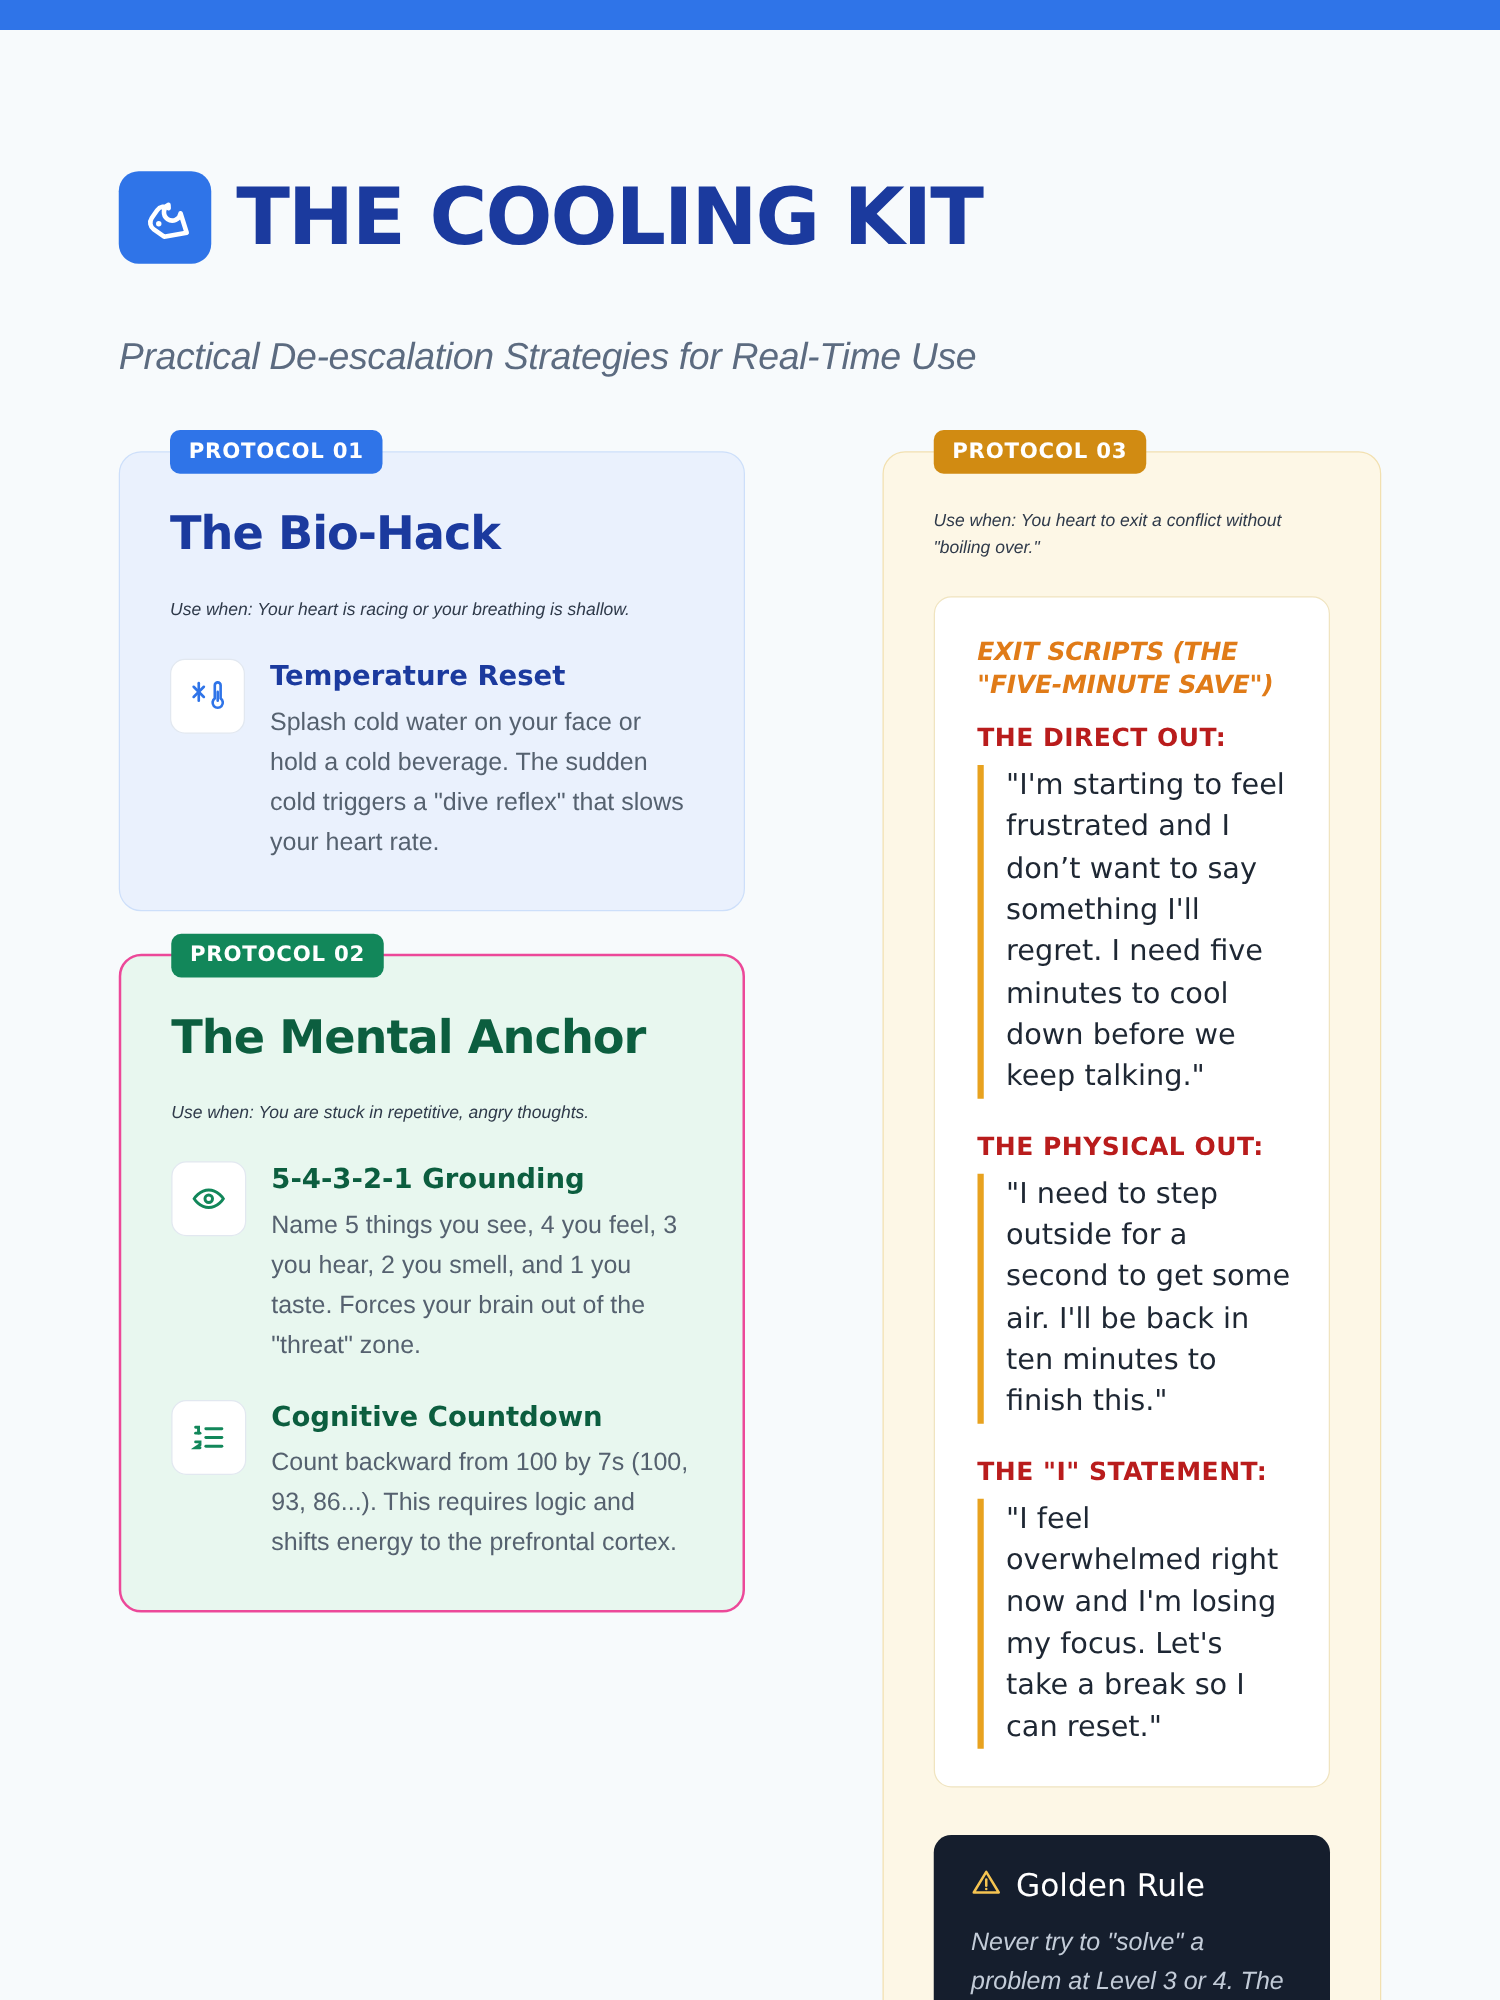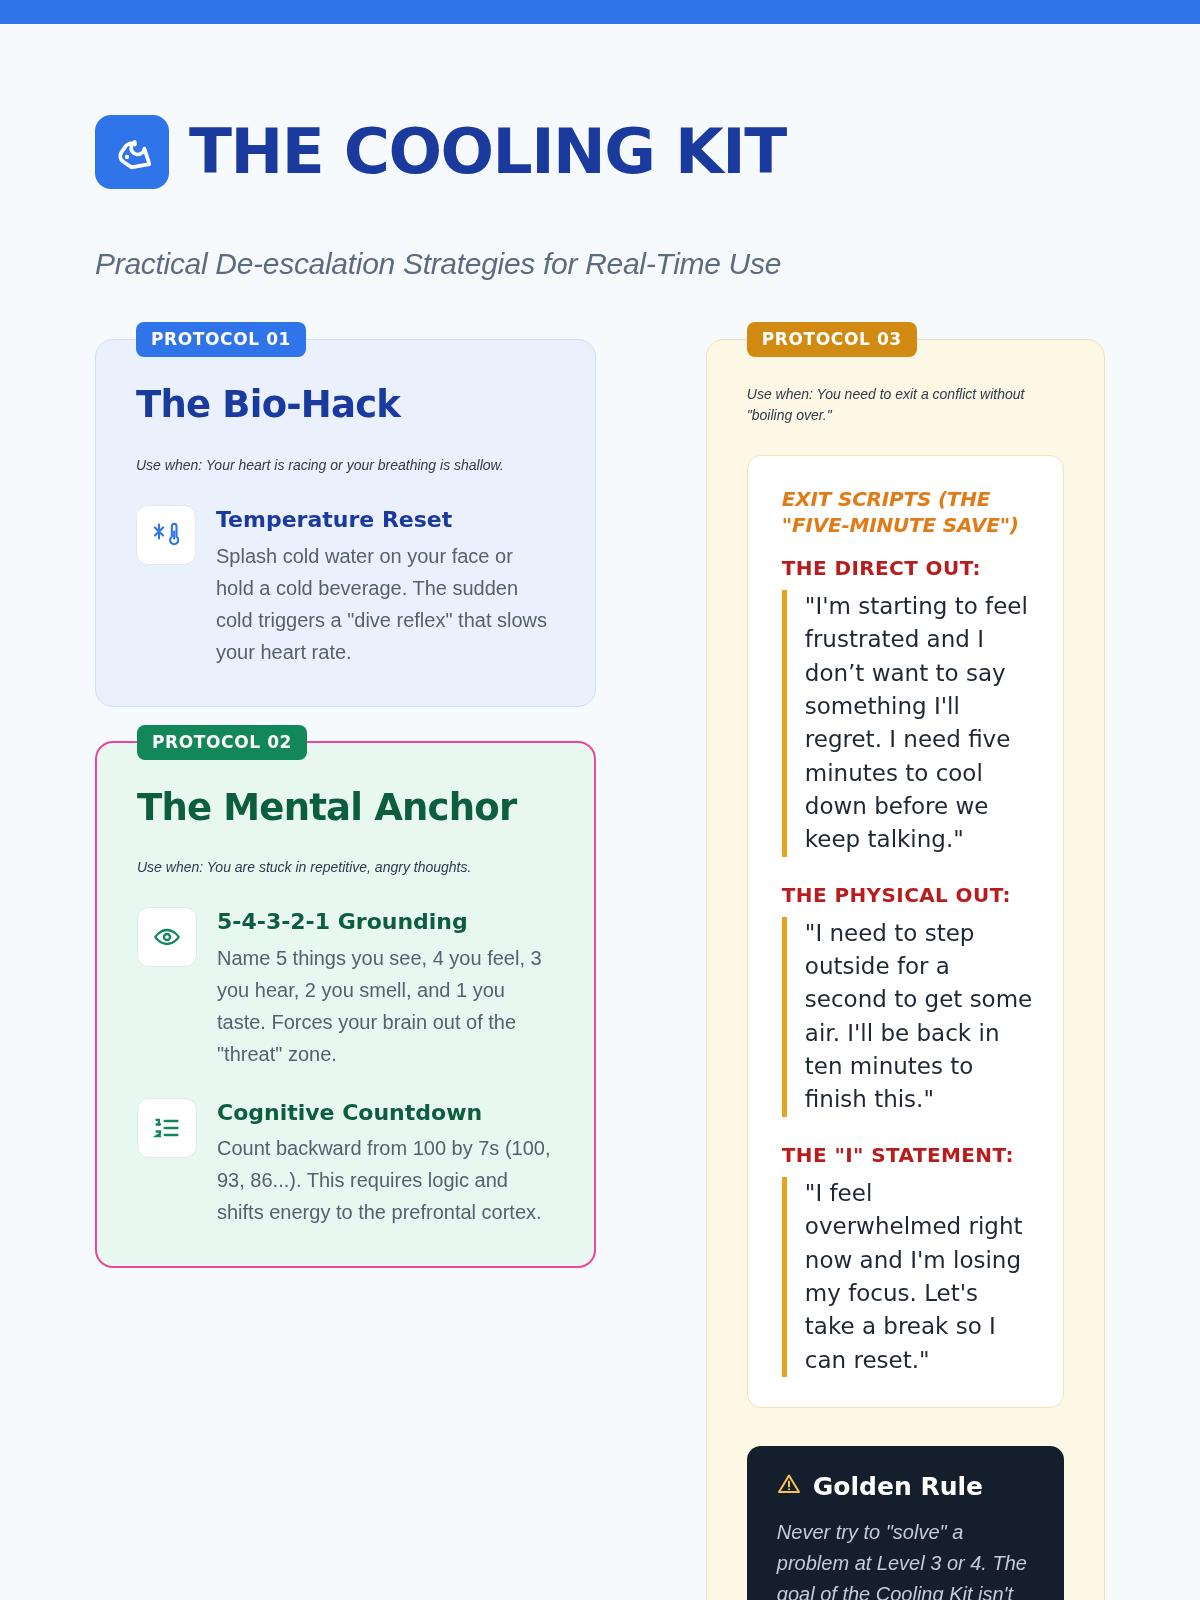--- a/index.html
+++ b/index.html
@@ -15,21 +15,21 @@
     height: 24px;
     background: #2f74e8;
     width: 100%;
   }
   .page {
     padding: 0 95px;
     position: relative;
   }
   
   .header {
-    padding-top: 54px;
+    padding-top: 76px;
   }
   .title-row {
     display: flex;
     align-items: center;
     gap: 20px;
   }
   .logo-badge {
     width: 74px;
     height: 74px;
     border-radius: 16px;
@@ -196,21 +196,21 @@
     padding: 26px 30px 30px;
   }
   .golden-head {
     display: flex;
     align-items: center;
     gap: 12px;
     margin-bottom: 16px;
   }
   .golden-head .gtitle {
     font-size: 25px;
-    font-weight: bold;
+    font-weight: normal;
     color: #ffffff;
     font-family: "DejaVu Sans", sans-serif;
     text-align: center;
   }
   .golden-head svg { width: 24px; height: 24px; }
   .golden-text {
     font-size: 20px;
     font-style: italic;
     line-height: 1.55;
     color: #c3ccd8;
@@ -297,21 +297,21 @@
             <div class="item-desc">Count backward from 100 by 7s (100, 93, 86...). This requires logic and shifts energy to the prefrontal cortex.</div>
           </div>
         </div>
       </div>
 
     </div>
 
     <div class="col-right">
       <div class="card card-amber">
         <div class="tag tag-amber">PROTOCOL 03</div>
-        <div class="usewhen">Use when: You need to exit a conflict without "boiling over."</div>
+        <div class="usewhen">Use when: You heart to exit a conflict without "boiling over."</div>
 
         <div class="scripts-panel">
           <div class="scripts-heading">EXIT SCRIPTS (THE "FIVE-MINUTE SAVE")</div>
 
           <div class="script-label">THE DIRECT OUT:</div>
           <div class="script-quote">"I'm starting to feel frustrated and I don’t want to say something I'll regret. I need five minutes to cool down before we keep talking."</div>
 
           <div class="script-label">THE PHYSICAL OUT:</div>
           <div class="script-quote">"I need to step outside for a second to get some air. I'll be back in ten minutes to finish this."</div>
 

